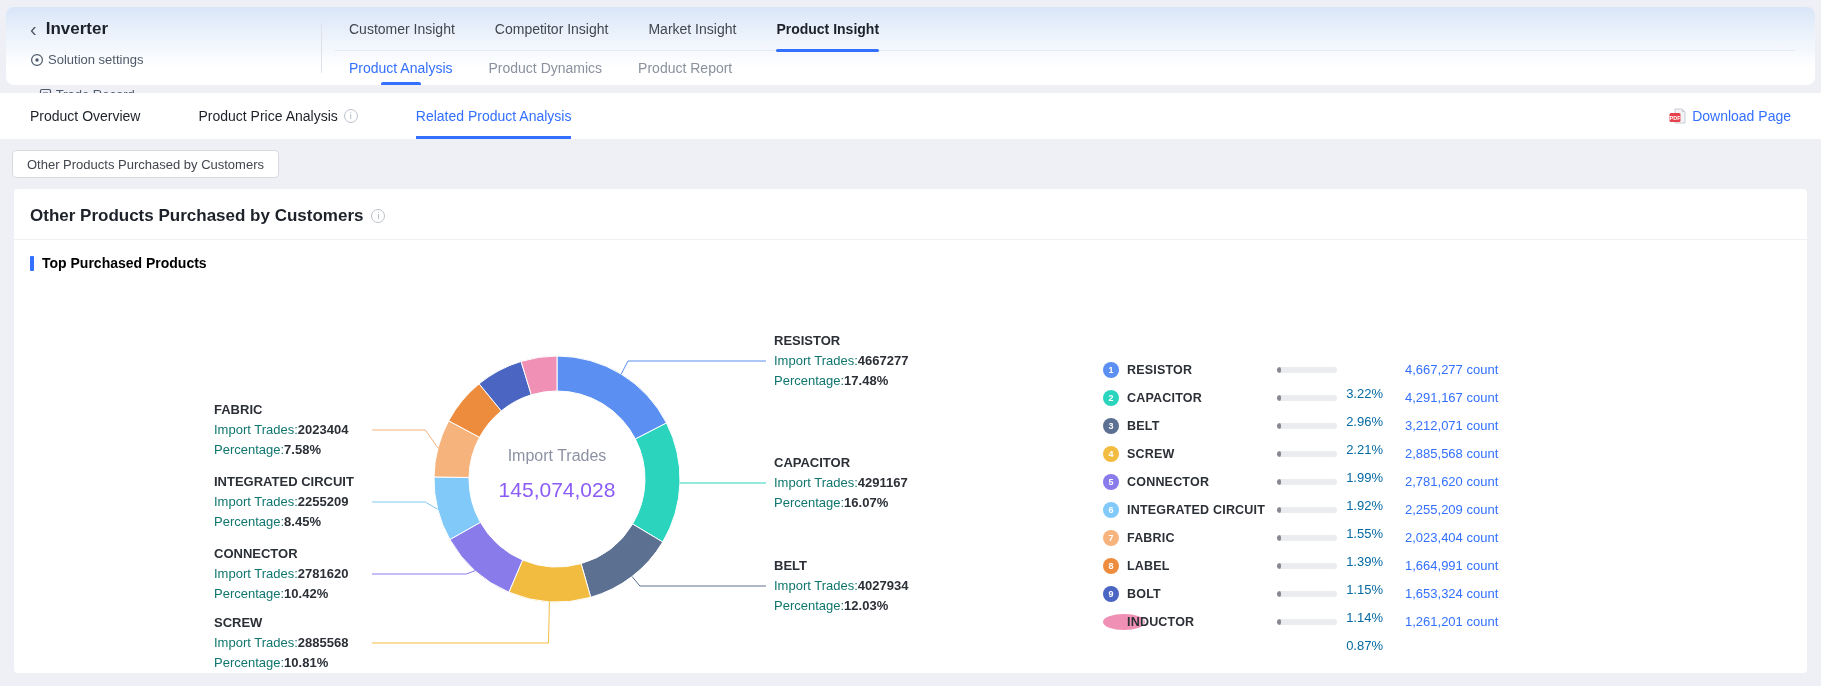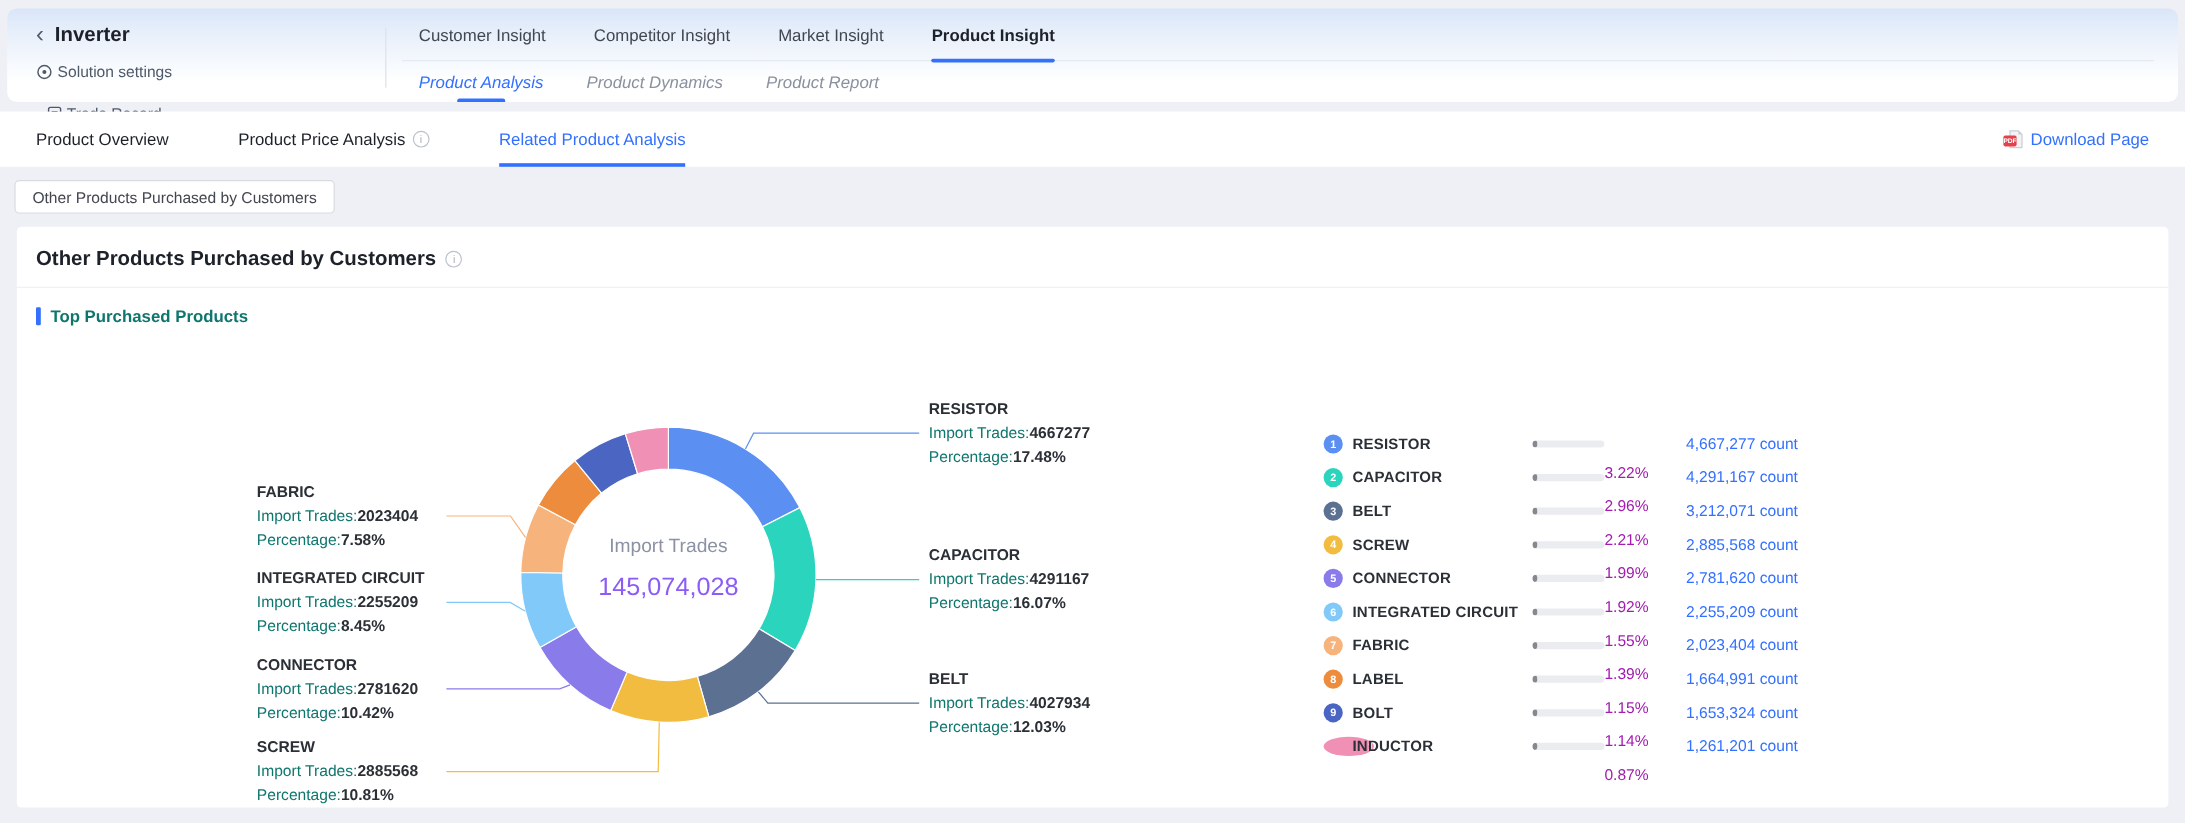--- a/index.html
+++ b/index.html
@@ -16,21 +16,21 @@
   .tools-row { margin-top:13px; display:flex; gap:20px; align-items:center; font-size:13px; color:#4E5969;flex-direction:column; }
   .tool { display:flex; align-items:center; gap:4px; cursor:pointer; }
   .vdiv { position:absolute; left:315px; top:16px; height:50px; width:1px; background:#DDE2EA; }
   .hdr-tabs { position:absolute; left:343px; top:0; right:20px; height:100%; }
   .main-tabs { display:flex; gap:40px; height:44px; align-items:stretch; font-size:14px; color:#41464F; position:relative; }
   .main-tabs::after { content:""; position:absolute; left:-14px; right:0; bottom:0; height:1px; background:#E4EAF4; }
   .tab { display:flex; align-items:center; position:relative; cursor:pointer; }
   .tab.active { color:#1D2129; font-weight:700; }
   .tab.active::after { content:""; position:absolute; left:0; right:0; bottom:-1px; height:3px; background:#3370FF; border-radius:2px; z-index:2; }
   .sub-tabs { display:flex; gap:36px; height:34px; align-items:stretch; font-size:14px; color:#8A919E; }
-  .subtab { display:flex; align-items:center; position:relative; cursor:pointer;font-style:italic; }
+  .subtab { display:flex; align-items:center; position:relative; cursor:pointer; }
   .subtab.active { color:#3370FF; }
   .subtab.active::after { content:""; position:absolute; left:50%; transform:translateX(-50%); bottom:0; width:40px; height:3px; background:#3370FF; border-radius:2px 2px 0 0; }
 
   
   .navbar { position:absolute; left:0; top:93px; width:1821px; height:46px; background:#fff; display:flex; align-items:stretch; padding:0 30px; }
   .nav-tabs { display:flex; gap:58px; }
   .nav-tab { display:flex; align-items:center; gap:6px; font-size:14px; color:#1D2129; position:relative; cursor:pointer; }
   .nav-tab.active { color:#3370FF; }
   .nav-tab.active::after { content:""; position:absolute; left:0; right:0; bottom:0; height:3px; background:#3370FF; }
   .download { margin-left:auto; display:flex; gap:6px; color:#3370FF; font-size:14px; align-items:center; cursor:pointer; }
@@ -43,41 +43,41 @@
   .filter-btn { height:28px; padding:0 14px; background:#fff; border:1px solid #D8DBE0; border-radius:4px;
     font-size:13px; color:#42464E; display:flex; align-items:center; cursor:pointer; }
 
   
   .main-card { position:absolute; left:14px; top:189px; width:1793px; height:484px; background:#fff; border-radius:4px; }
   .card-head { display:flex; align-items:center; gap:8px; padding:17px 16px 13px 16px; }
   .card-head h2 { font-size:17px; font-weight:700; color:#1D2129; }
   .card-divider { height:1px; background:#EFF1F4; }
   .sub-head { display:flex; align-items:center; gap:8px; margin:15px 0 0 16px; }
   .bluebar { width:4px; height:15px; background:#3370FF; border-radius:1px; }
-  .sub-head h3 { font-size:14px; font-weight:700; color:#0f766e; }
+  .sub-head h3 { font-size:14px; font-weight:700; color:#000000; }
 
   .chart-svg { position:absolute; left:0; top:0; pointer-events:none; }
   .center-text { position:absolute; left:433px; top:258px; width:220px; text-align:center; }
   .ct-label { font-size:16px; color:#8C92A4; }
   .ct-value { font-size:21px; color:#8b5cf6; margin-top:13px; }
 
   .chart-label { position:absolute; font-size:13px; line-height:20px; }
   .cl-name { color:#2B2F36; font-weight:700; }
   .pfx { color:#0f766e; }
   .val { color:#2B2F36; font-weight:700; }
 
   
   .rank-list { position:absolute; left:1089px; top:149px; }
   .rank-row { display:grid; grid-template-columns:24px 150px 60px 46px 110px; align-items:center; height:28px; cursor:pointer; }
   .badge { width:16px; height:16px; border-radius:50%; color:#fff; font-size:9px; font-weight:700;
     display:flex; align-items:center; justify-content:center; }
   .r-name { font-size:12.5px; font-weight:700; color:#2B2F36; letter-spacing:0.2px; }
   .bar { width:60px; height:6px; border-radius:3px; background:#EBECEF; position:relative; overflow:hidden; }
   .bar-fill { position:absolute; left:0; top:0; bottom:0; border-radius:3px; background:#87888F; }
-  .r-pct { font-size:13px; color:#a21caf; text-align:left;margin-top:48px; }
+  .r-pct { font-size:13px; color:#0369a1; text-align:right;margin-top:48px; }
   .r-count { font-size:13px; color:#3370FF; padding-left:22px; white-space:nowrap; }
 
   svg.inline-ic { display:block; }
 </style>
 </head>
 <body>
 
 <div class="page">
 
   <header class="header-card">

